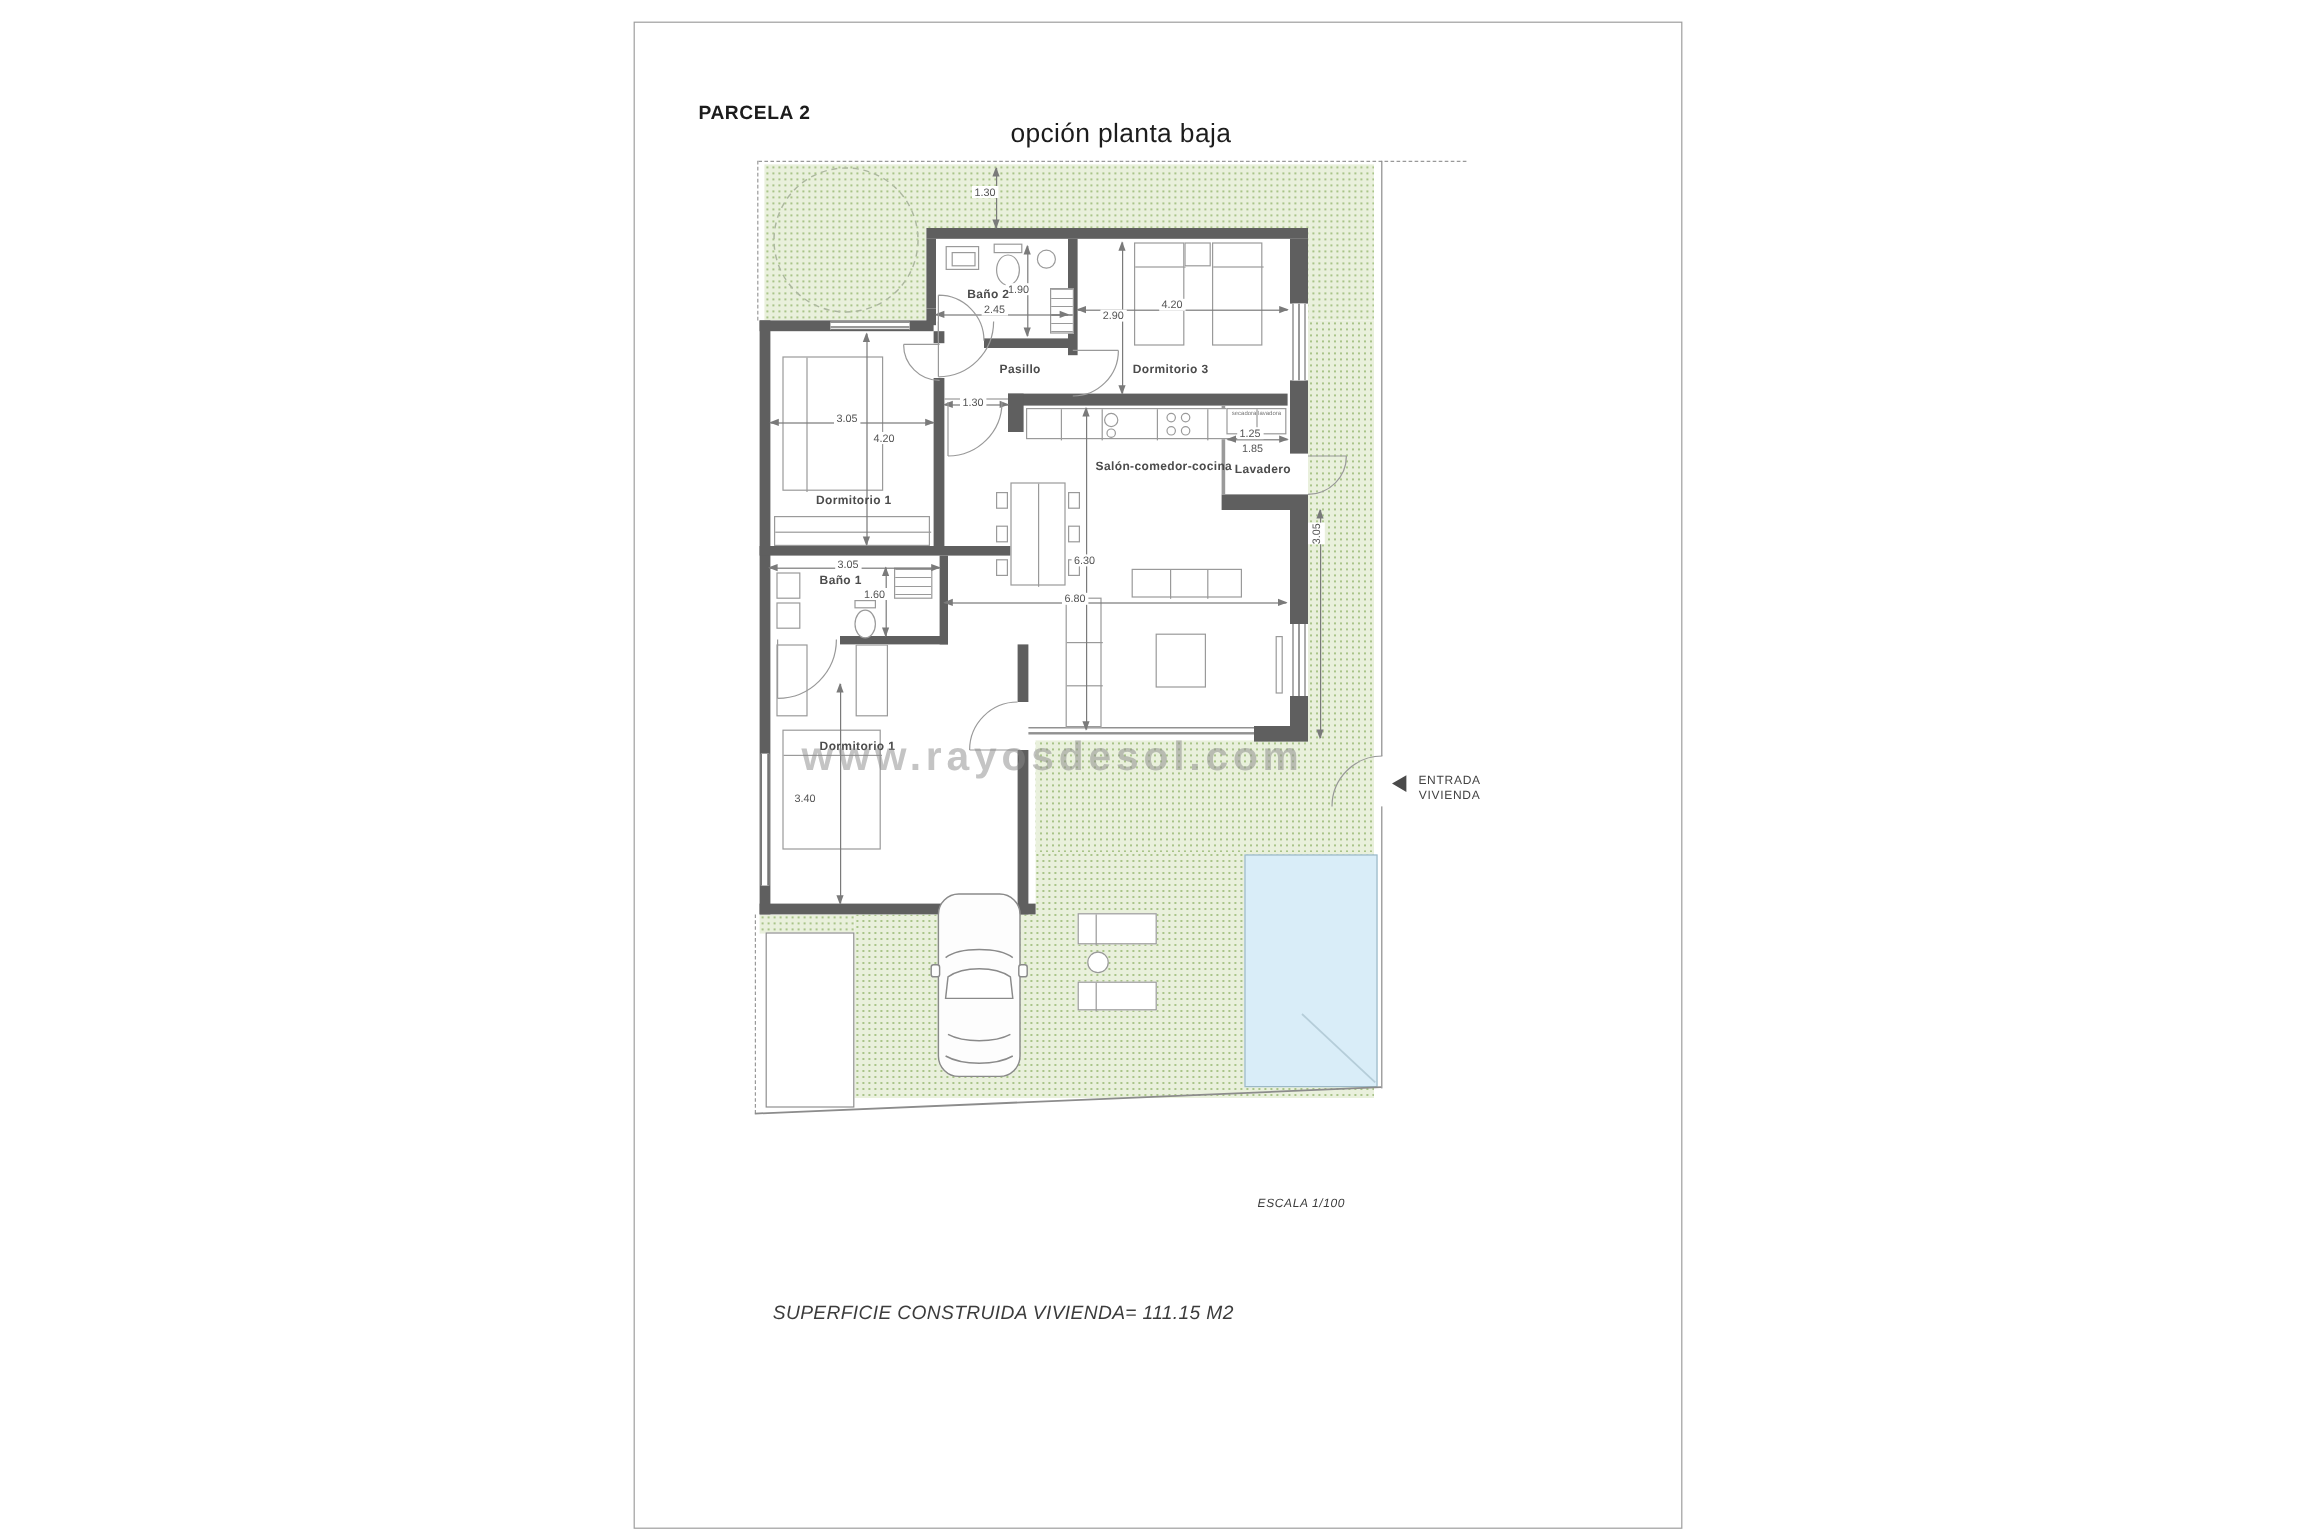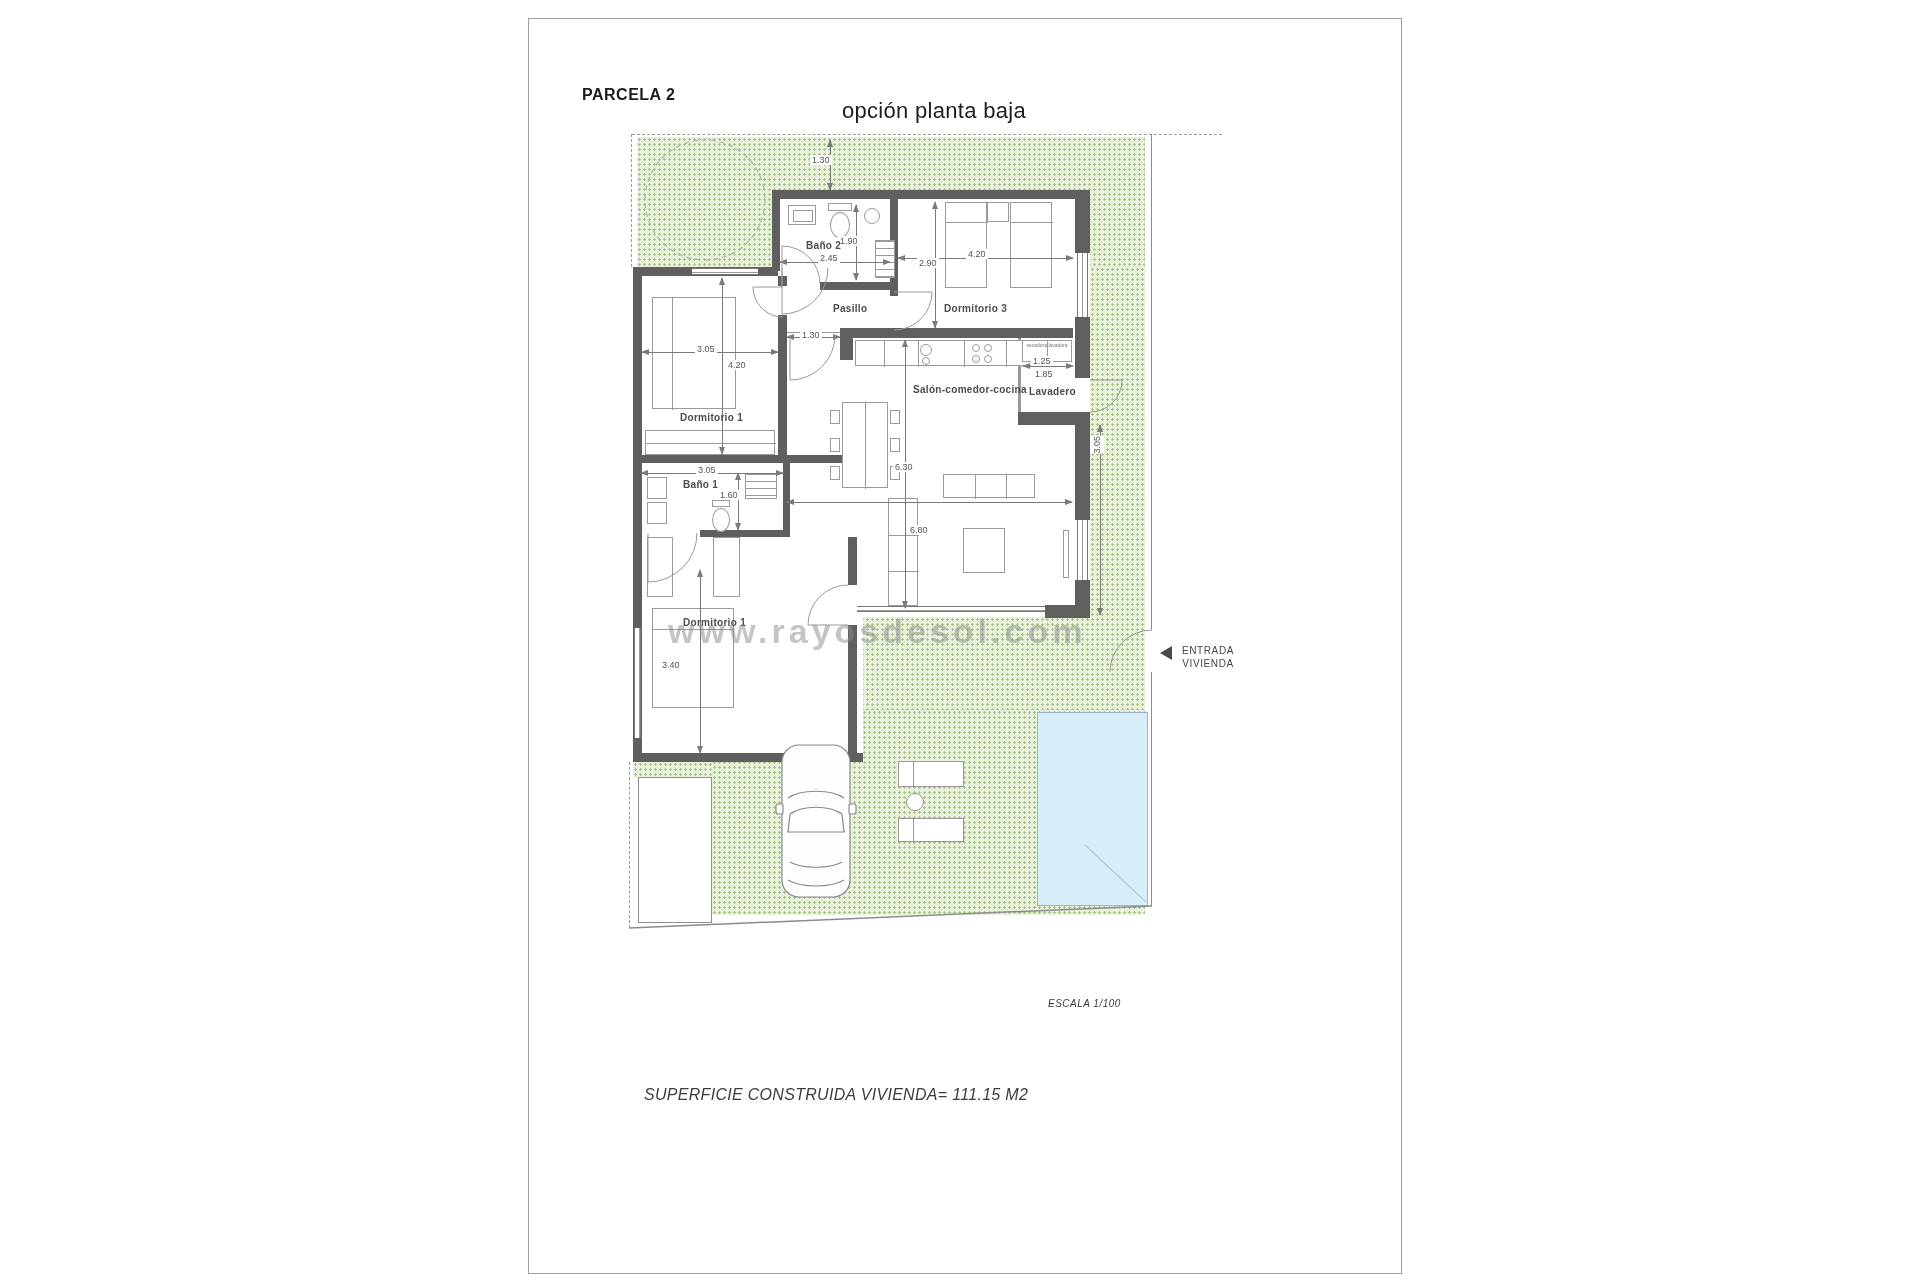--- a/index.html
+++ b/index.html
@@ -200,21 +200,21 @@
   <div class="abs dlab" style="left:800px;top:330px;">1.30</div>
 
   <div class="abs dimh" style="left:642px;top:352px;width:136px;"></div>
   <div class="abs dlab" style="left:695px;top:344px;">3.05</div>
   <div class="abs dimv" style="left:722px;top:278px;height:176px;"></div>
   <div class="abs dlab" style="left:726px;top:360px;">4.20</div>
 
   <div class="abs dimv" style="left:905px;top:340px;height:268px;"></div>
   <div class="abs dlab" style="left:893px;top:462px;">6.30</div>
   <div class="abs dimh" style="left:787px;top:502px;width:285px;"></div>
-  <div class="abs dlab" style="left:908px;top:494px;margin-top:31px;">6.80</div>
+  <div class="abs dlab" style="left:885px;top:494px;">6.80</div>
 
   <div class="abs dimh" style="left:641px;top:473px;width:142px;"></div>
   <div class="abs dlab" style="left:696px;top:465px;">3.05</div>
   <div class="abs dimv" style="left:738px;top:473px;height:57px;"></div>
   <div class="abs dlab" style="left:718px;top:490px;">1.60</div>
 
   <div class="abs dimv" style="left:700px;top:570px;height:183px;"></div>
   <div class="abs dlab" style="left:660px;top:660px;">3.40</div>
 
   <div class="abs dimh" style="left:1023px;top:366px;width:50px;"></div>

